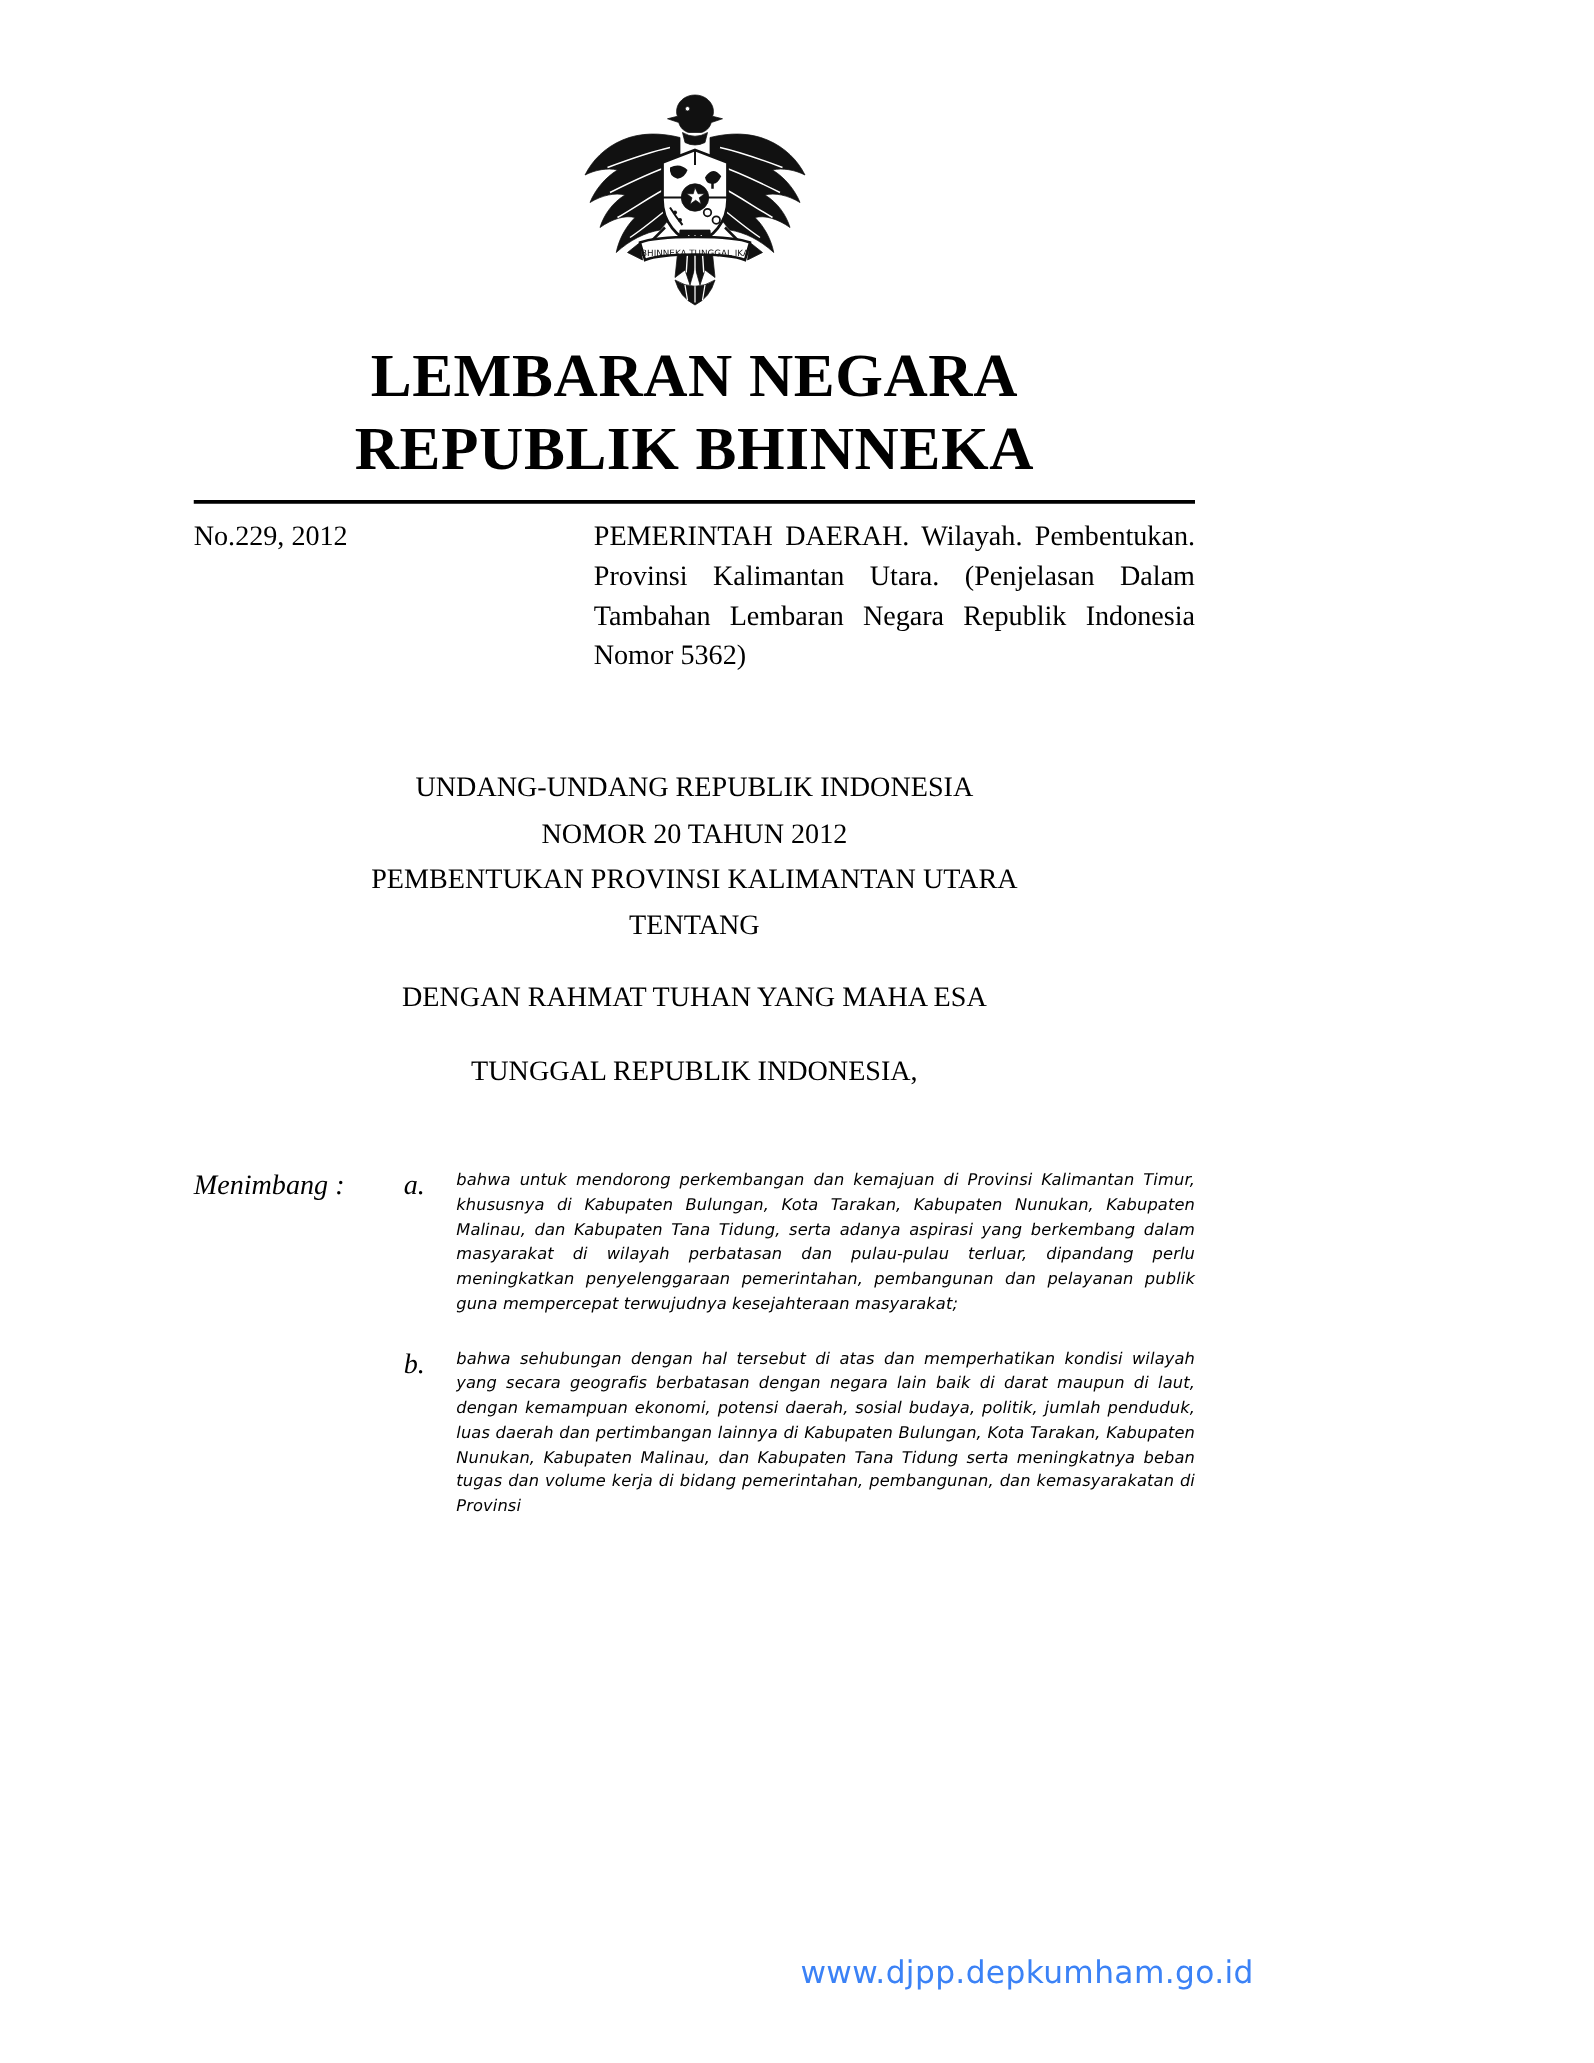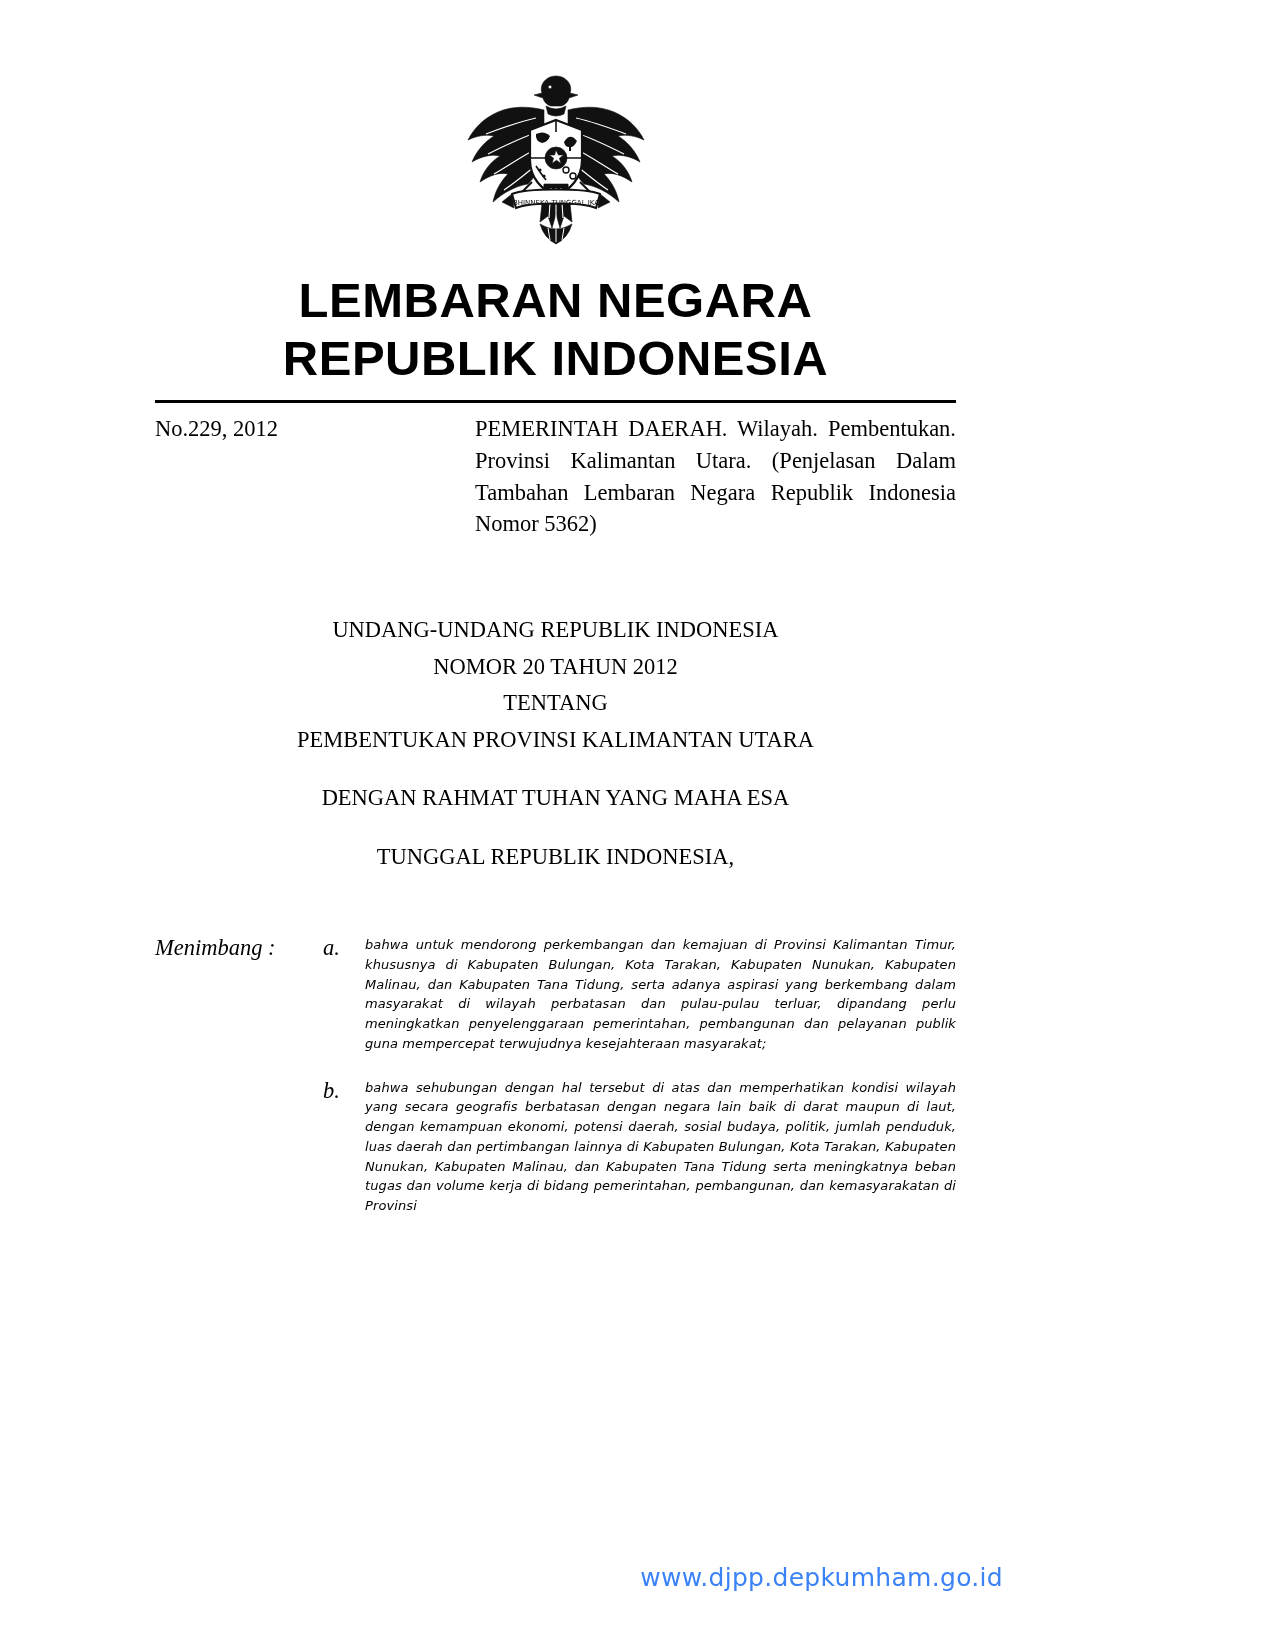--- a/index.html
+++ b/index.html
@@ -27,21 +27,21 @@
   }
   .emblem {
     width: 200px;
     height: 200px;
   }
 
   
   .masthead {
     margin-top: 10px;
     text-align: center;
-    font-family: Liberation Sans, sans-serif;
+    font-family: Liberation Serif, serif;
     font-weight: bold;
     font-size: 49px;
     line-height: 1.18;
     letter-spacing: 0.5px;
   }
   .masthead-rule {
     margin: 12px 155px 0 155px;
     border-top: 3px solid #000;
   }
 
@@ -191,34 +191,34 @@
           <path d="M92 166 L94 178"></path>
           <path d="M100 167 L100 180"></path>
           <path d="M108 166 L106 178"></path>
         </g>
       </g>
     </svg>
   </div>
 
   <div class="masthead">
     <div>LEMBARAN NEGARA</div>
-    <div>REPUBLIK INDONESIA</div>
+    <div>REPUBLIK BHINNEKA</div>
   </div>
   <div class="masthead-rule"></div>
 
   <div class="refline">
     <div class="refno">No.229, 2012</div>
     <div class="refsubject">PEMERINTAH DAERAH. Wilayah. Pembentukan. Provinsi Kalimantan Utara. (Penjelasan Dalam Tambahan Lembaran Negara Republik Indonesia Nomor 5362)</div>
   </div>
 
   <div class="titleblock">
     <div class="t-line">UNDANG-UNDANG REPUBLIK INDONESIA</div>
     <div class="t-line">NOMOR 20 TAHUN 2012</div>
+    <div class="t-line">PEMBENTUKAN PROVINSI KALIMANTAN UTARA</div>
     <div class="t-line">TENTANG</div>
-    <div class="t-line">PEMBENTUKAN PROVINSI KALIMANTAN UTARA</div>
     <div class="gap-sm"></div>
     <div class="t-line">DENGAN RAHMAT TUHAN YANG MAHA ESA</div>
     <div class="gap-sm"></div>
     <div class="t-line">TUNGGAL REPUBLIK INDONESIA,</div>
   </div>
 
   <div class="considering">
 
     <div class="cons-row">
       <div class="cons-label">Menimbang :</div>

